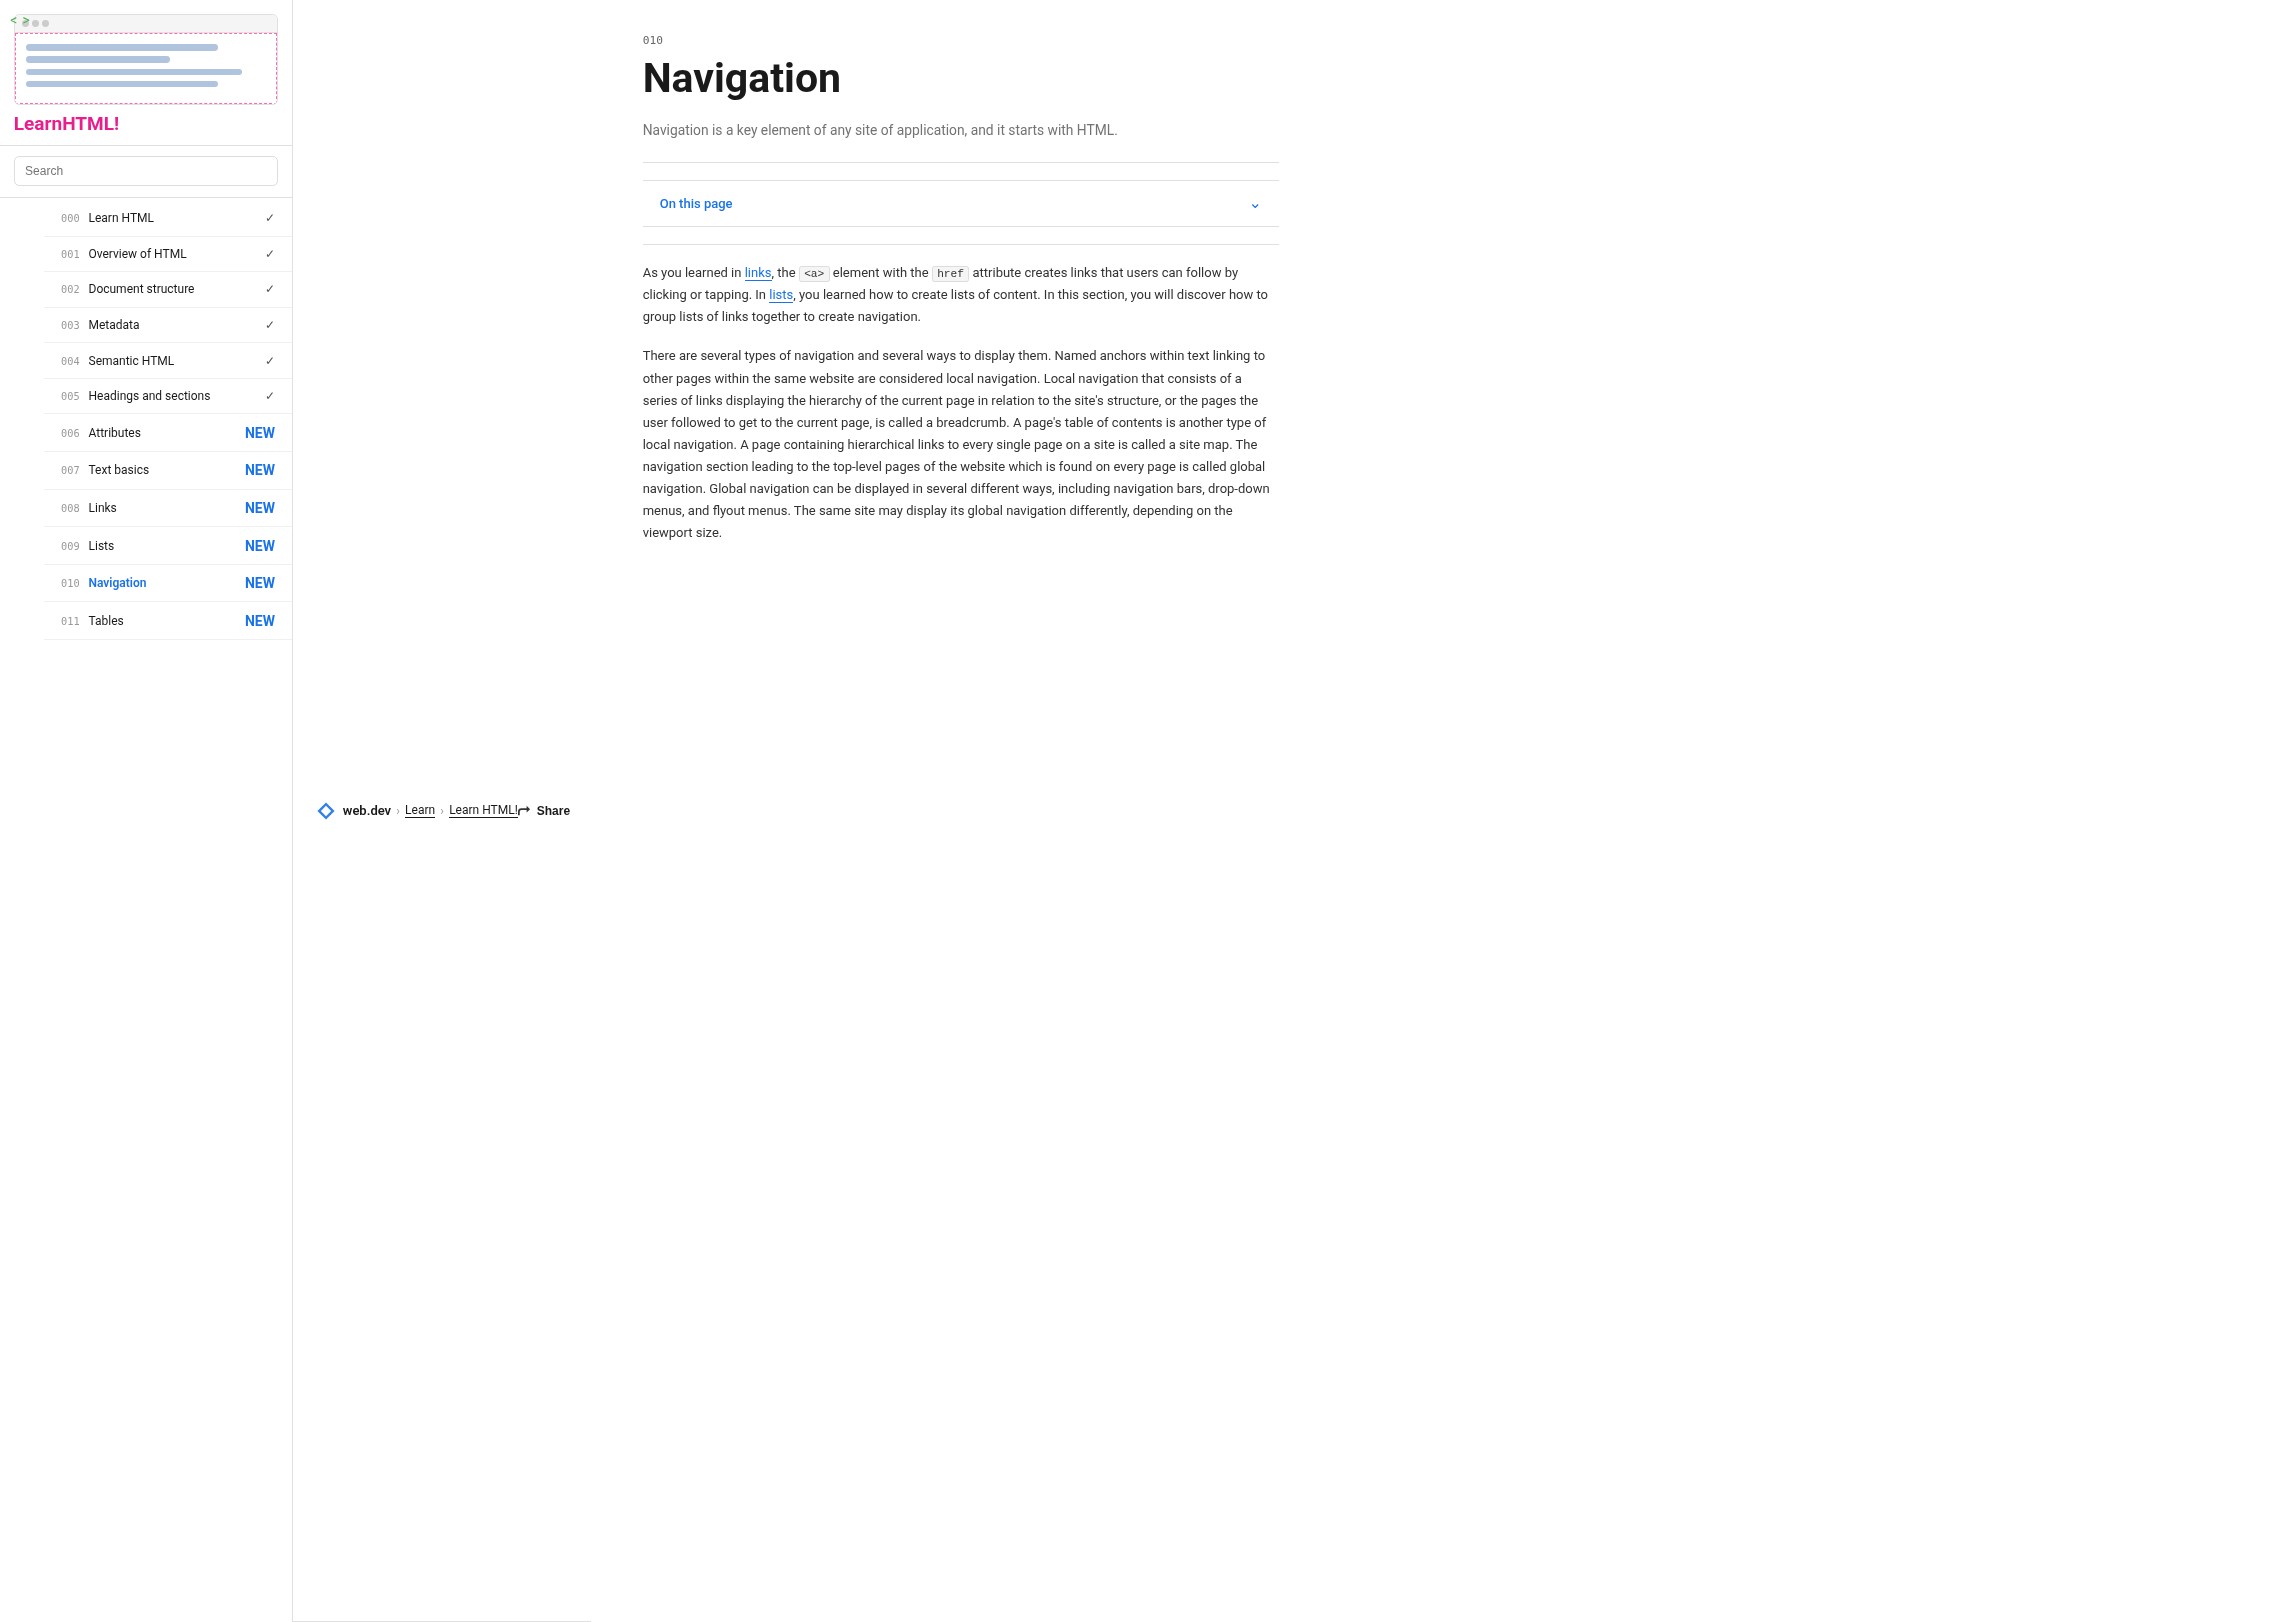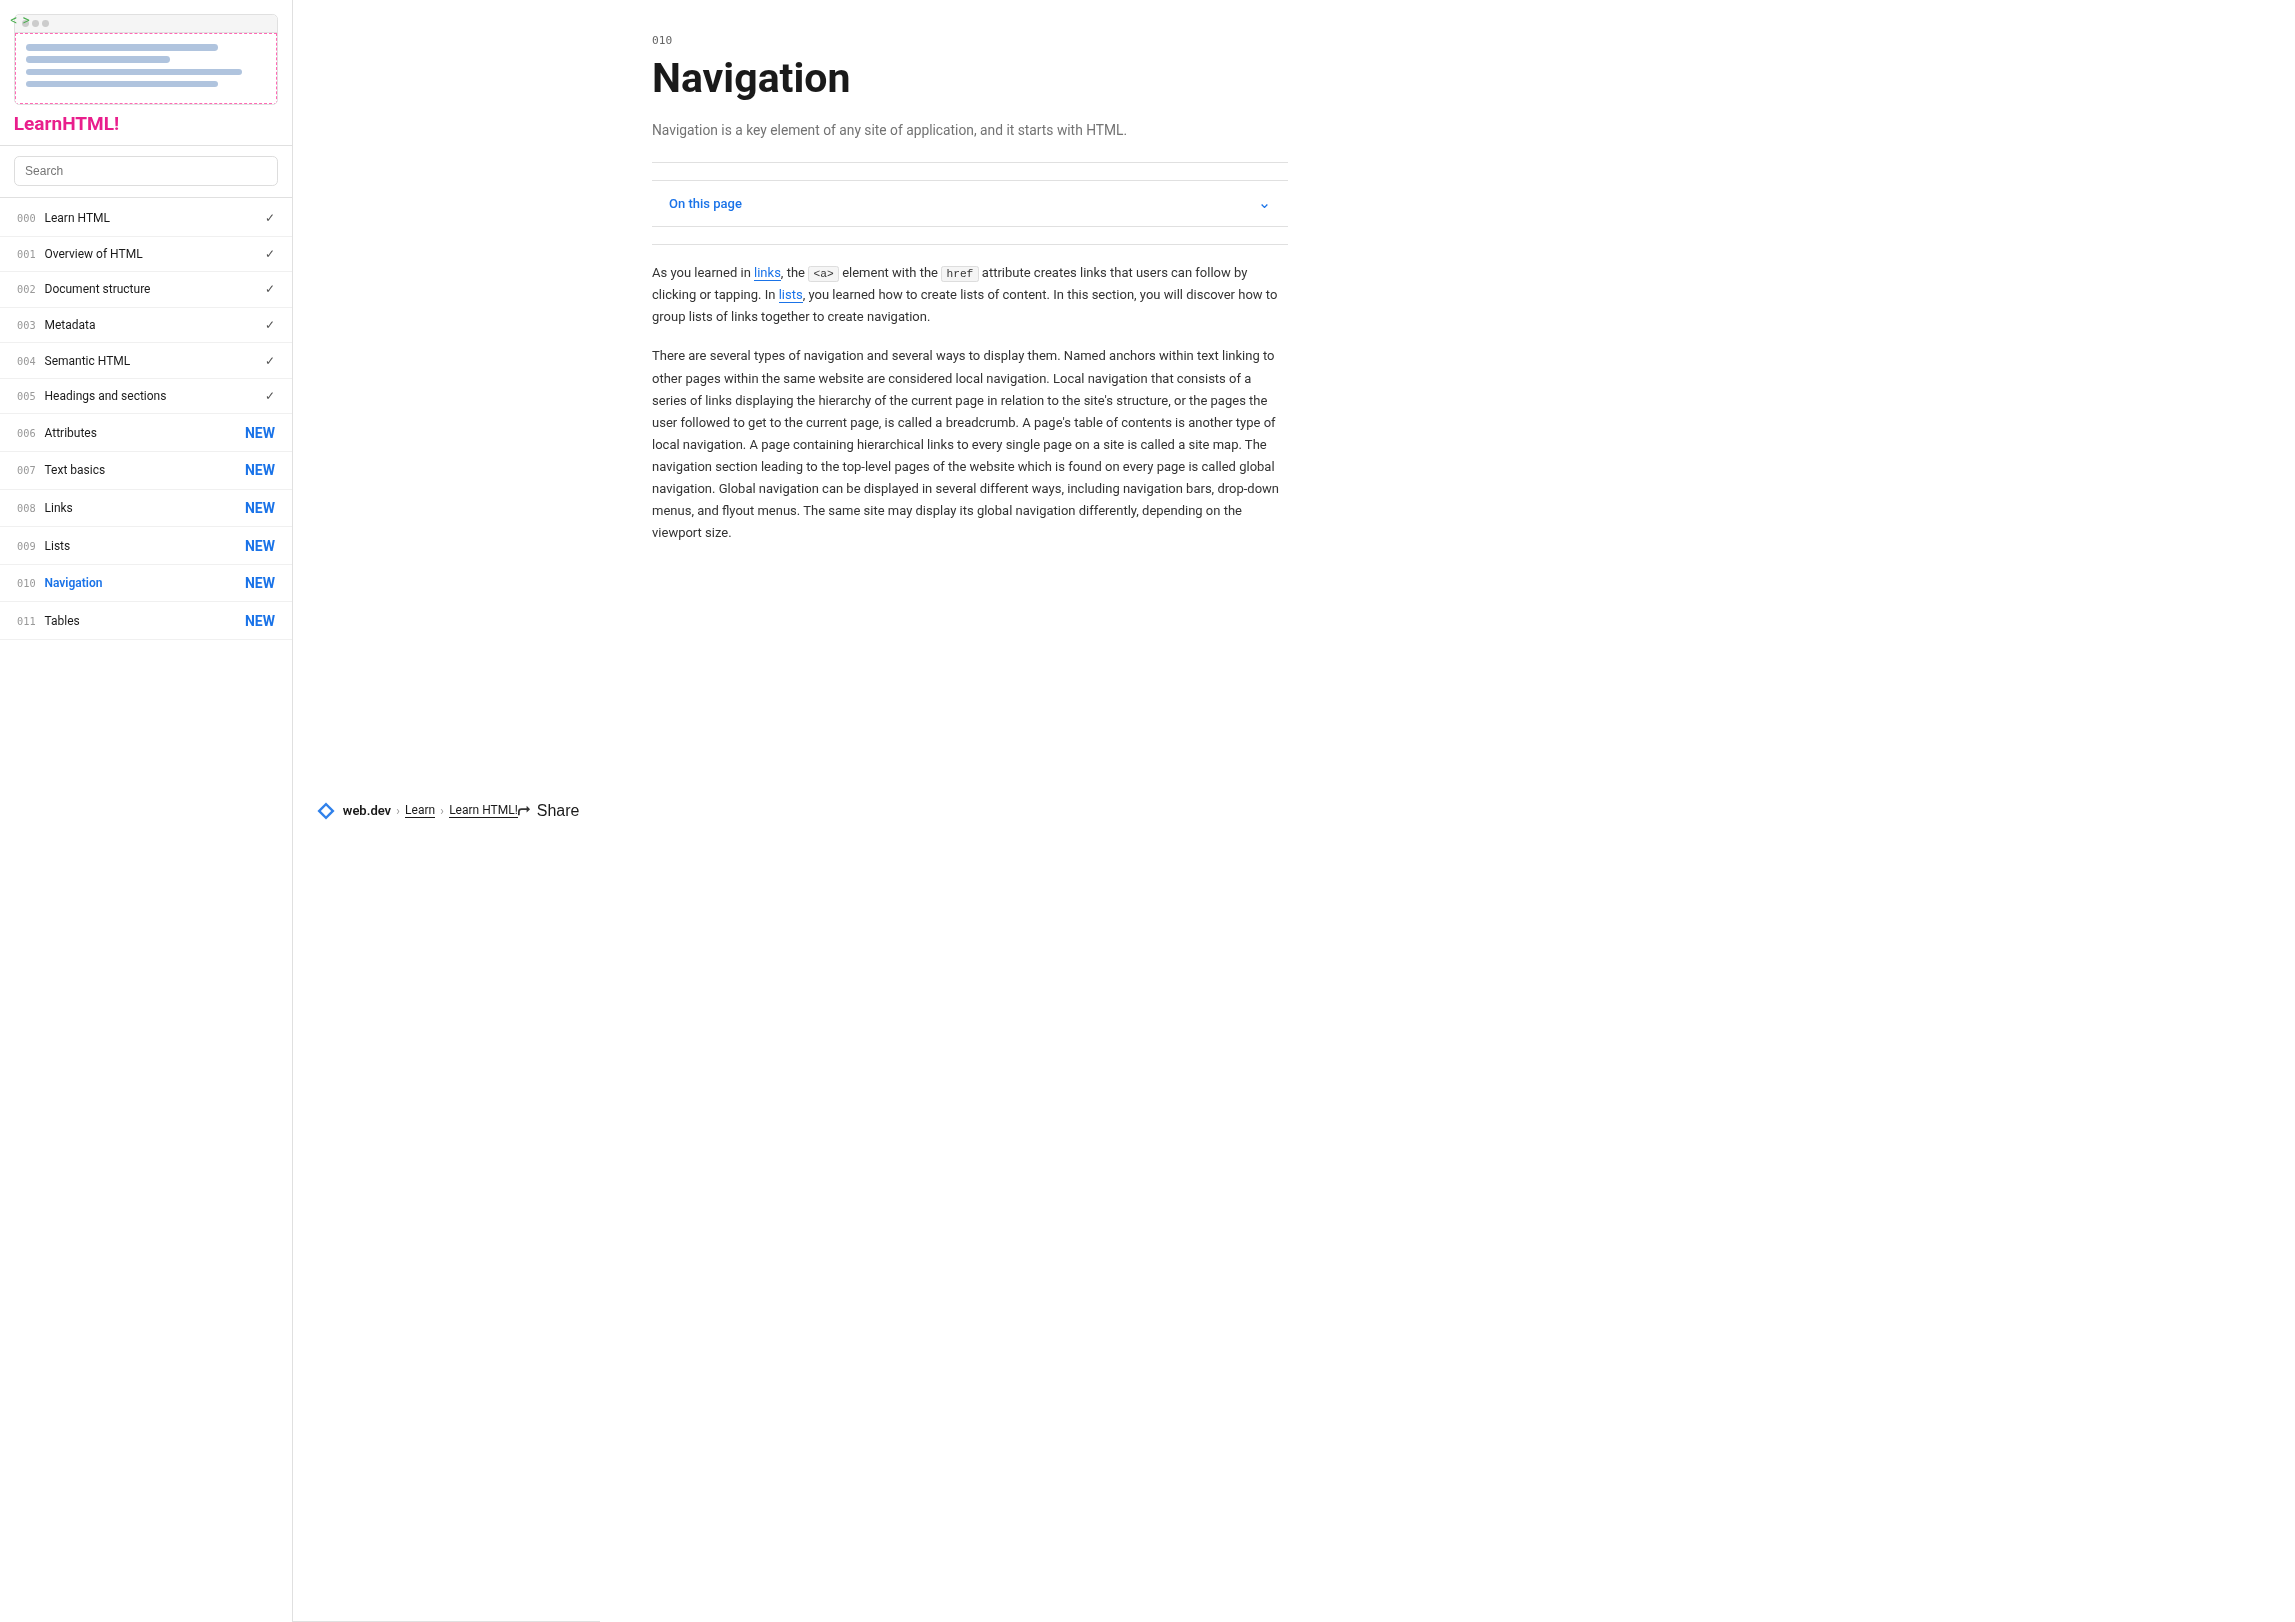--- a/index.html
+++ b/index.html
@@ -99,20 +99,21 @@
       font-size: 12px;
       color: #666;
       outline: none;
       background: #fff;
     }
 
     .nav-list {
       flex: 1;
       overflow-y: auto;
       padding: 3.4px 0;
+      margin-left: 44px;
     }
 
     .nav-item {
       display: flex;
       align-items: center;
       padding: 10.3px 17px;
       cursor: pointer;
       border-bottom: 0.9px solid #f0f0f0;
     }
 
@@ -178,25 +179,26 @@
       color: #1a1a1a;
       text-decoration: none;
       border-bottom: 0.9px solid #1a1a1a;
       font-size: 12px;
     }
 
     .share-btn {
       display: flex;
       align-items: center;
       gap: 5.2px;
-      font-size: 16px;
+      font-size: 12px;
       color: #1a1a1a;
       cursor: pointer;
       border: none;
       background: none;
+      font-weight: bold;
     }
 
     .content-area {
       flex: 1;
       overflow-y: auto;
       padding: 34px 52px;
       max-width: 740px;
     }
 
     .section-number {

